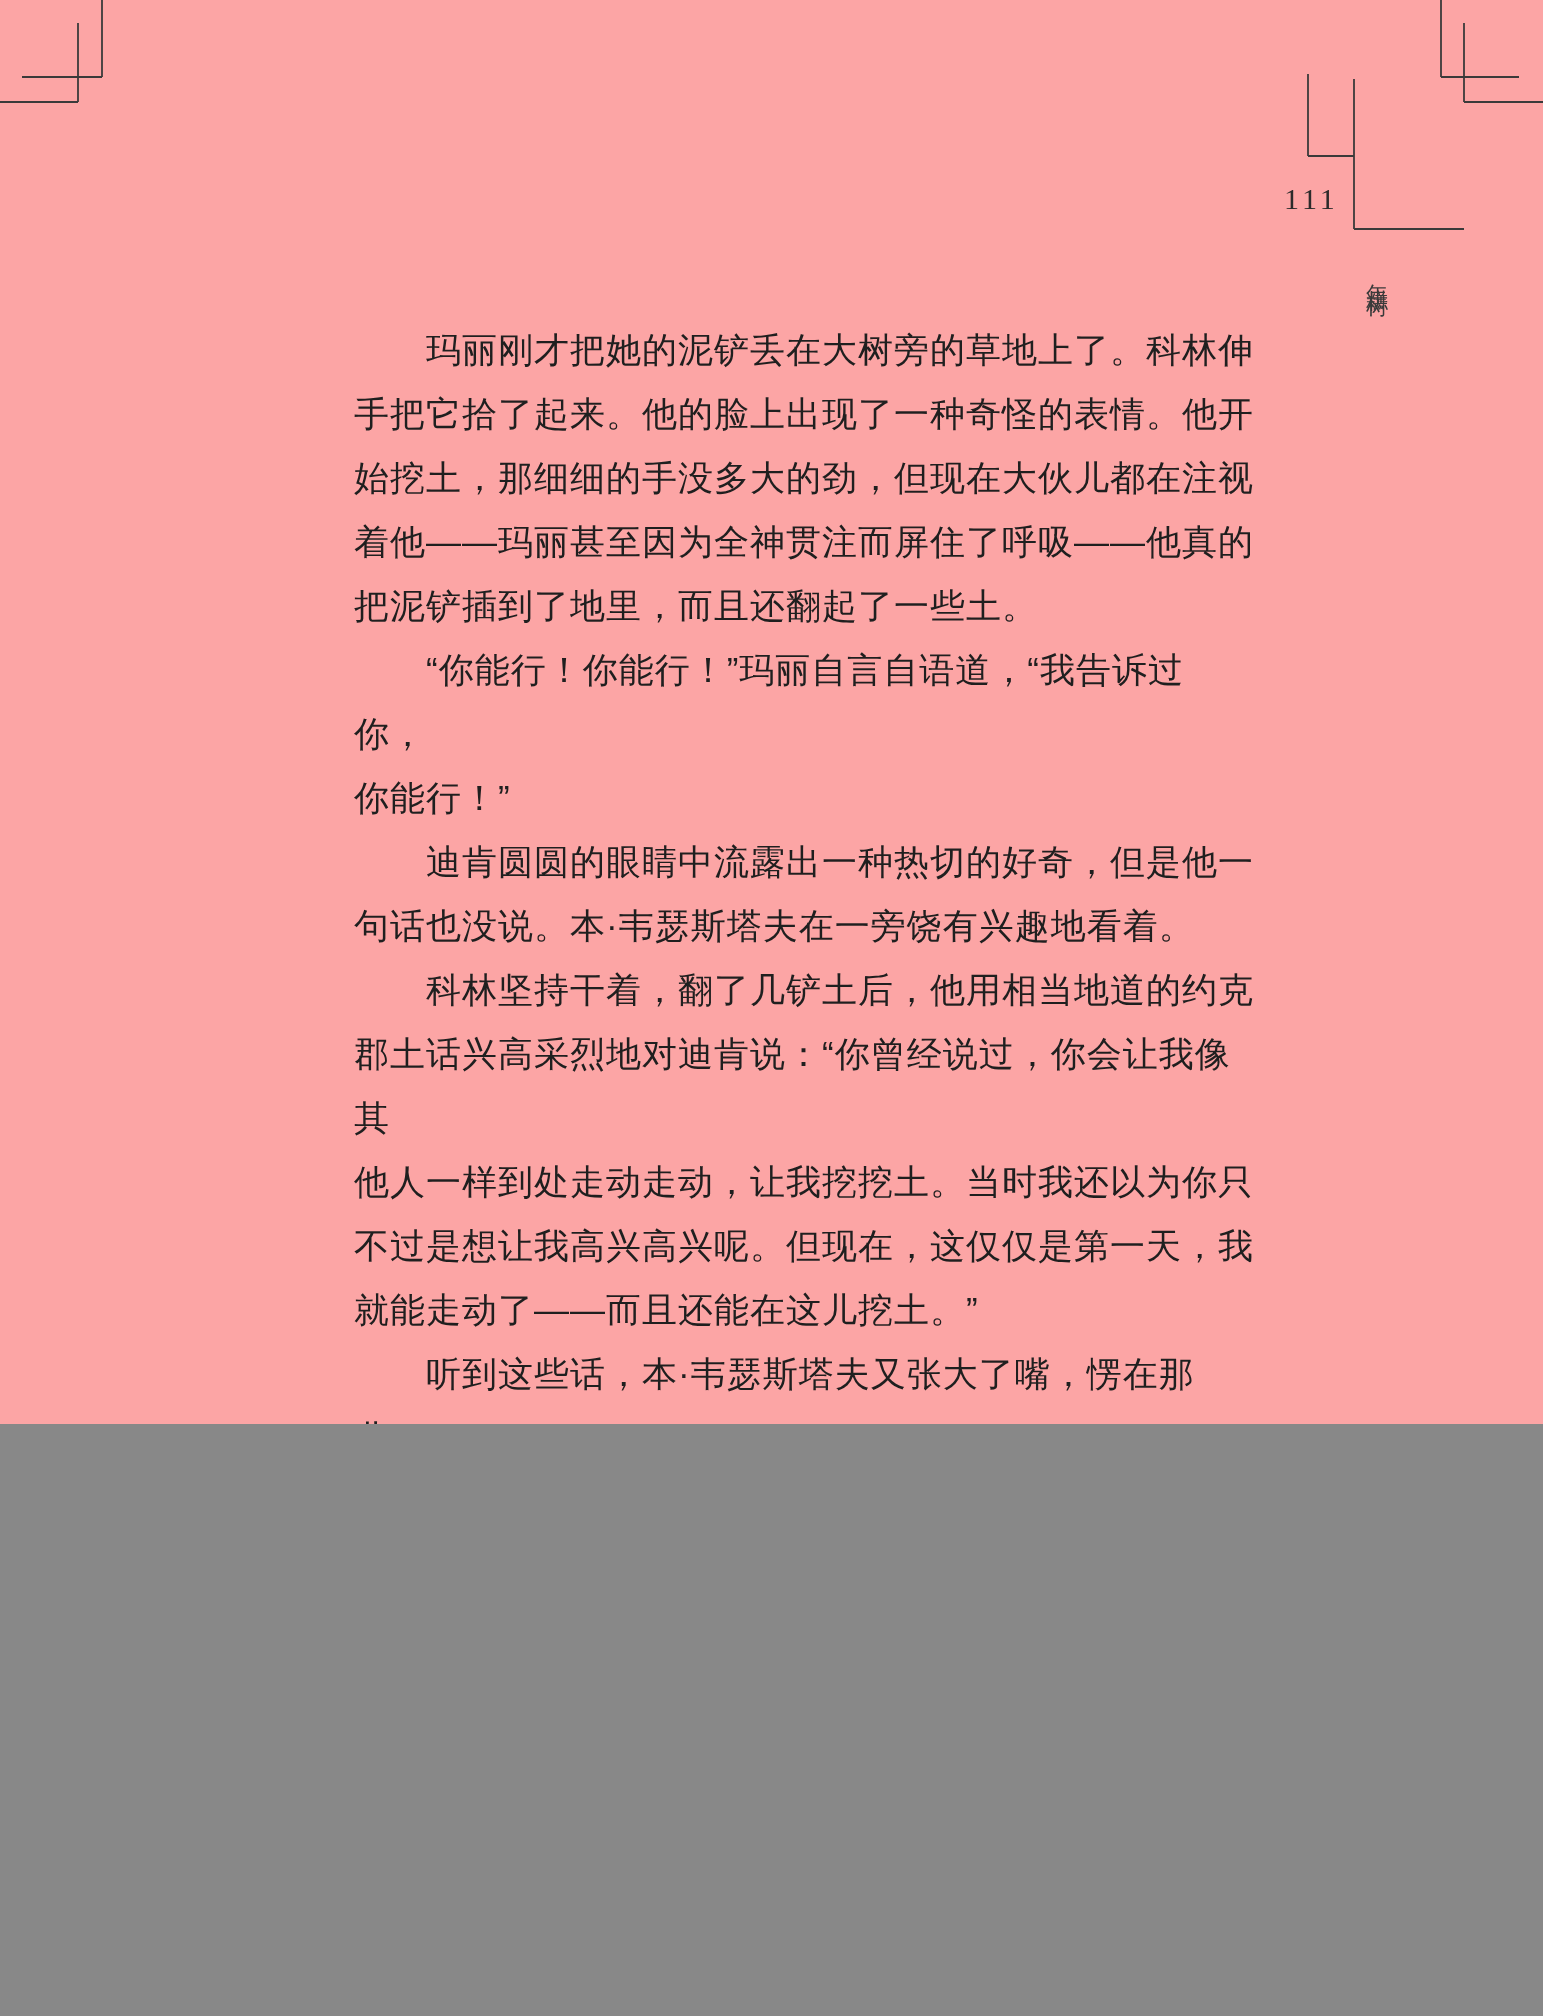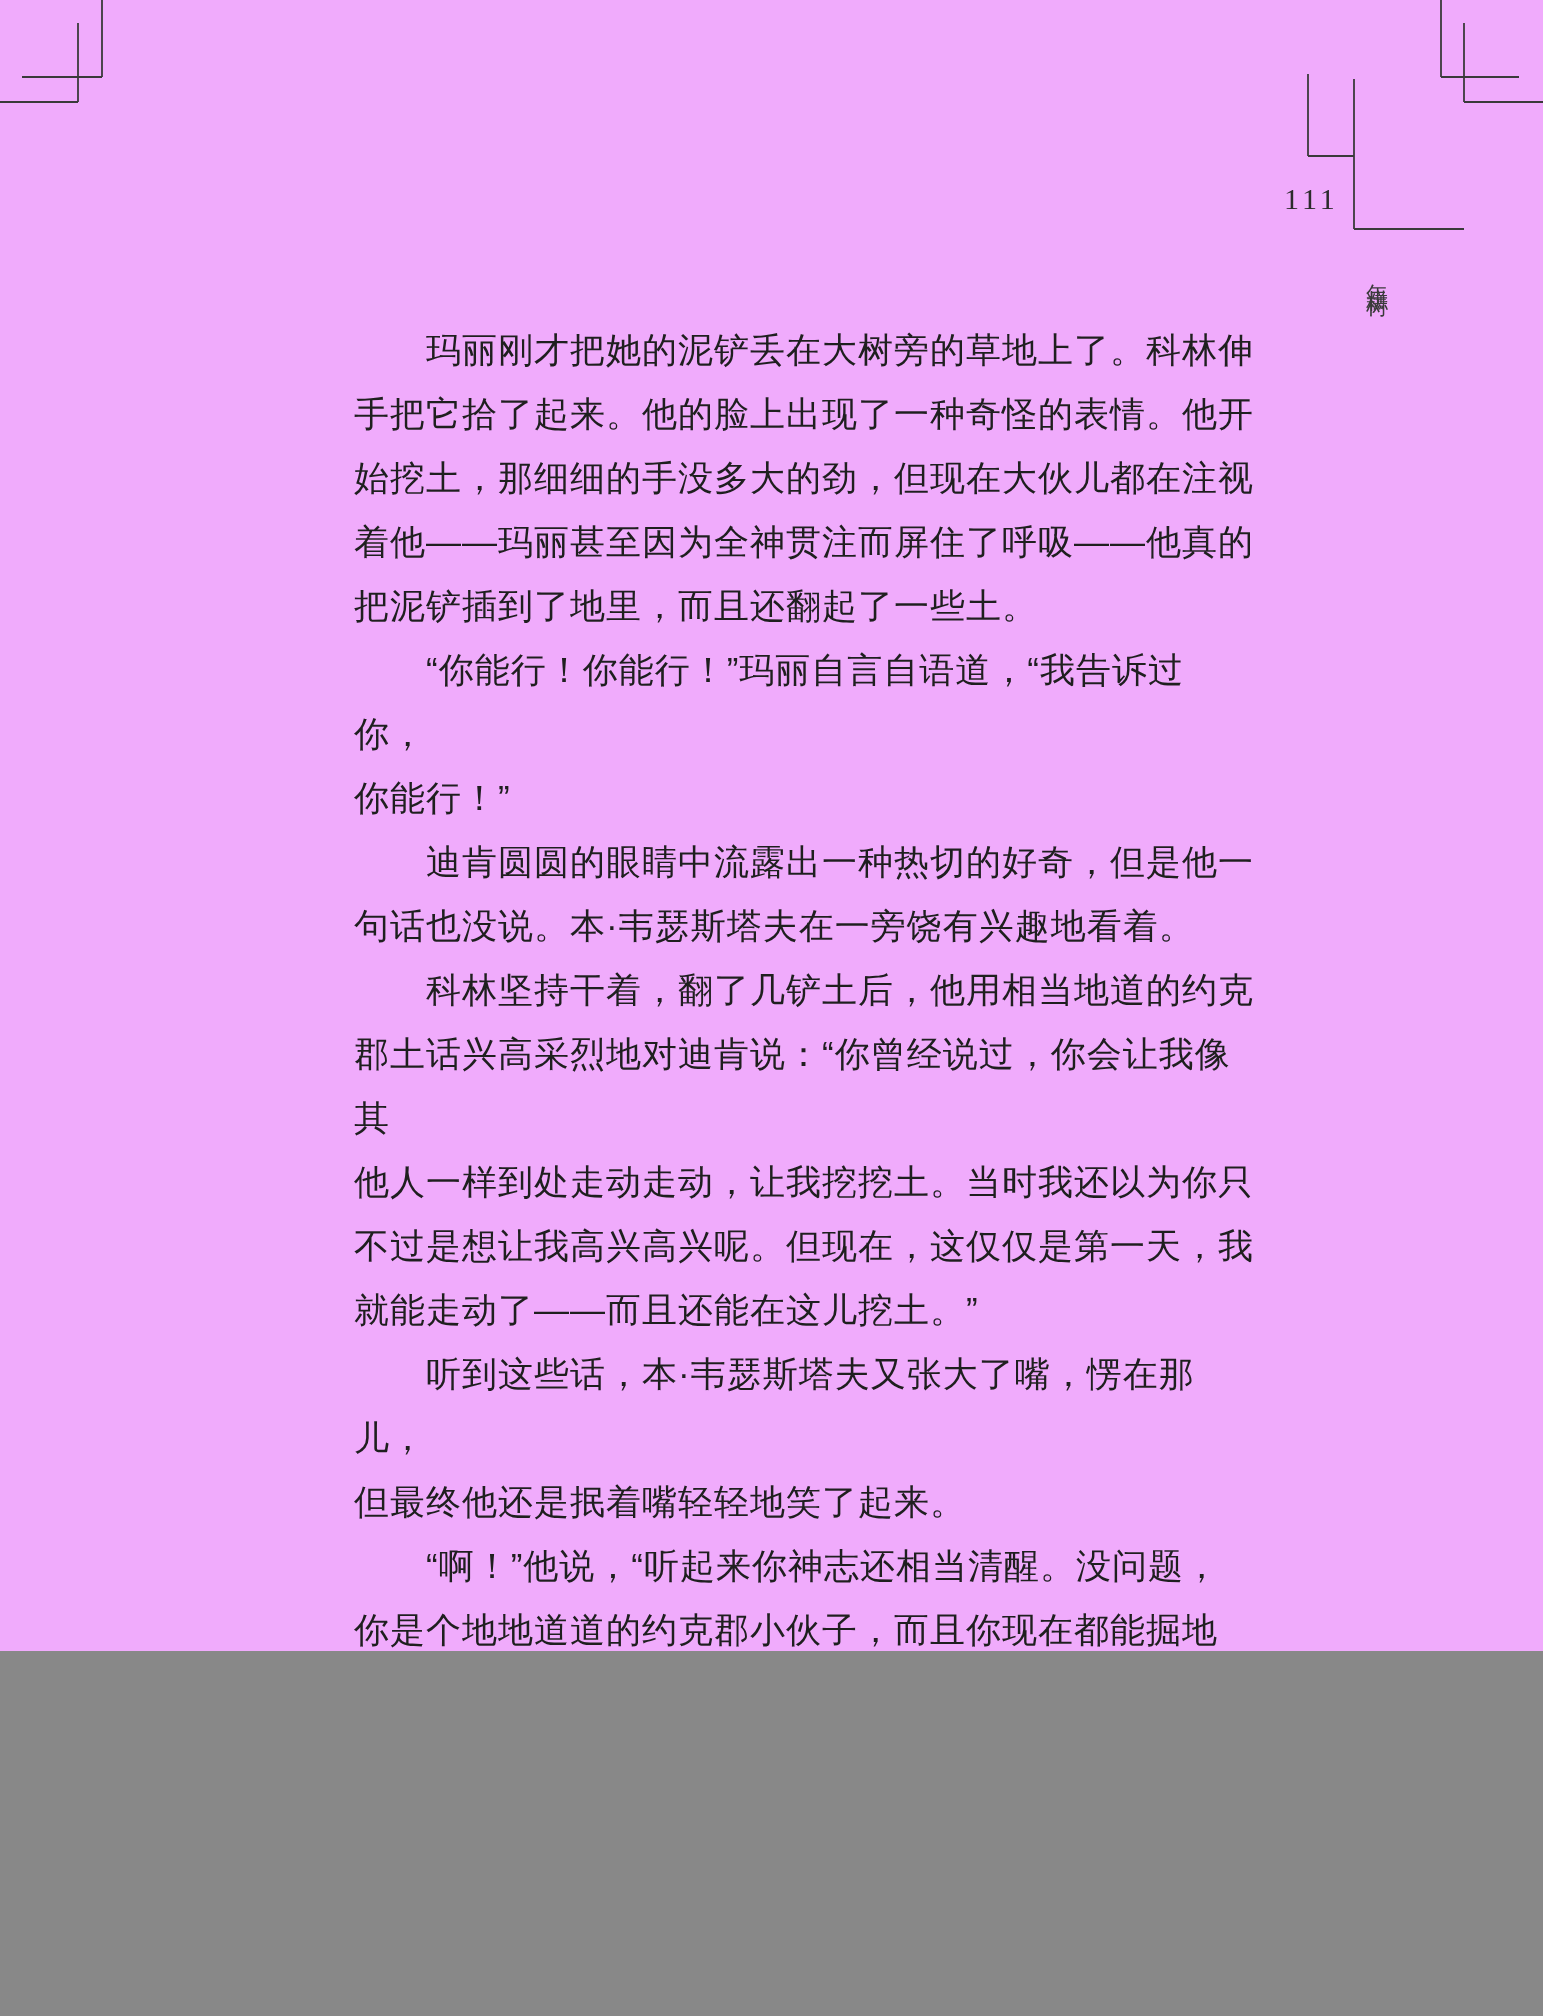--- a/index.html
+++ b/index.html
@@ -1,19 +1,19 @@
 <!DOCTYPE html>
 <html><head>
 <meta charset="utf-8">
 <style>
   html,body{margin:0;padding:0;background:#888;}
   .page{
     position:relative;
-    width:1543px;height:1651px;
-    background:#f0abfc;
+    width:1543px;height:1424px;
+    background:#fca5a5;
     overflow:hidden;
     font-family:"Liberation Sans","DejaVu Sans",sans-serif;
   }
   .crop-marks{position:absolute;left:0;top:0;pointer-events:none;}
   .crop-marks line{stroke:#3a3a3a;stroke-width:1.8;}
   .page-number{
     position:absolute;left:1284px;top:182px;
     font-family:"Liberation Serif","DejaVu Serif",serif;
     font-size:30px;letter-spacing:4px;color:#2b2b2b;
   }

